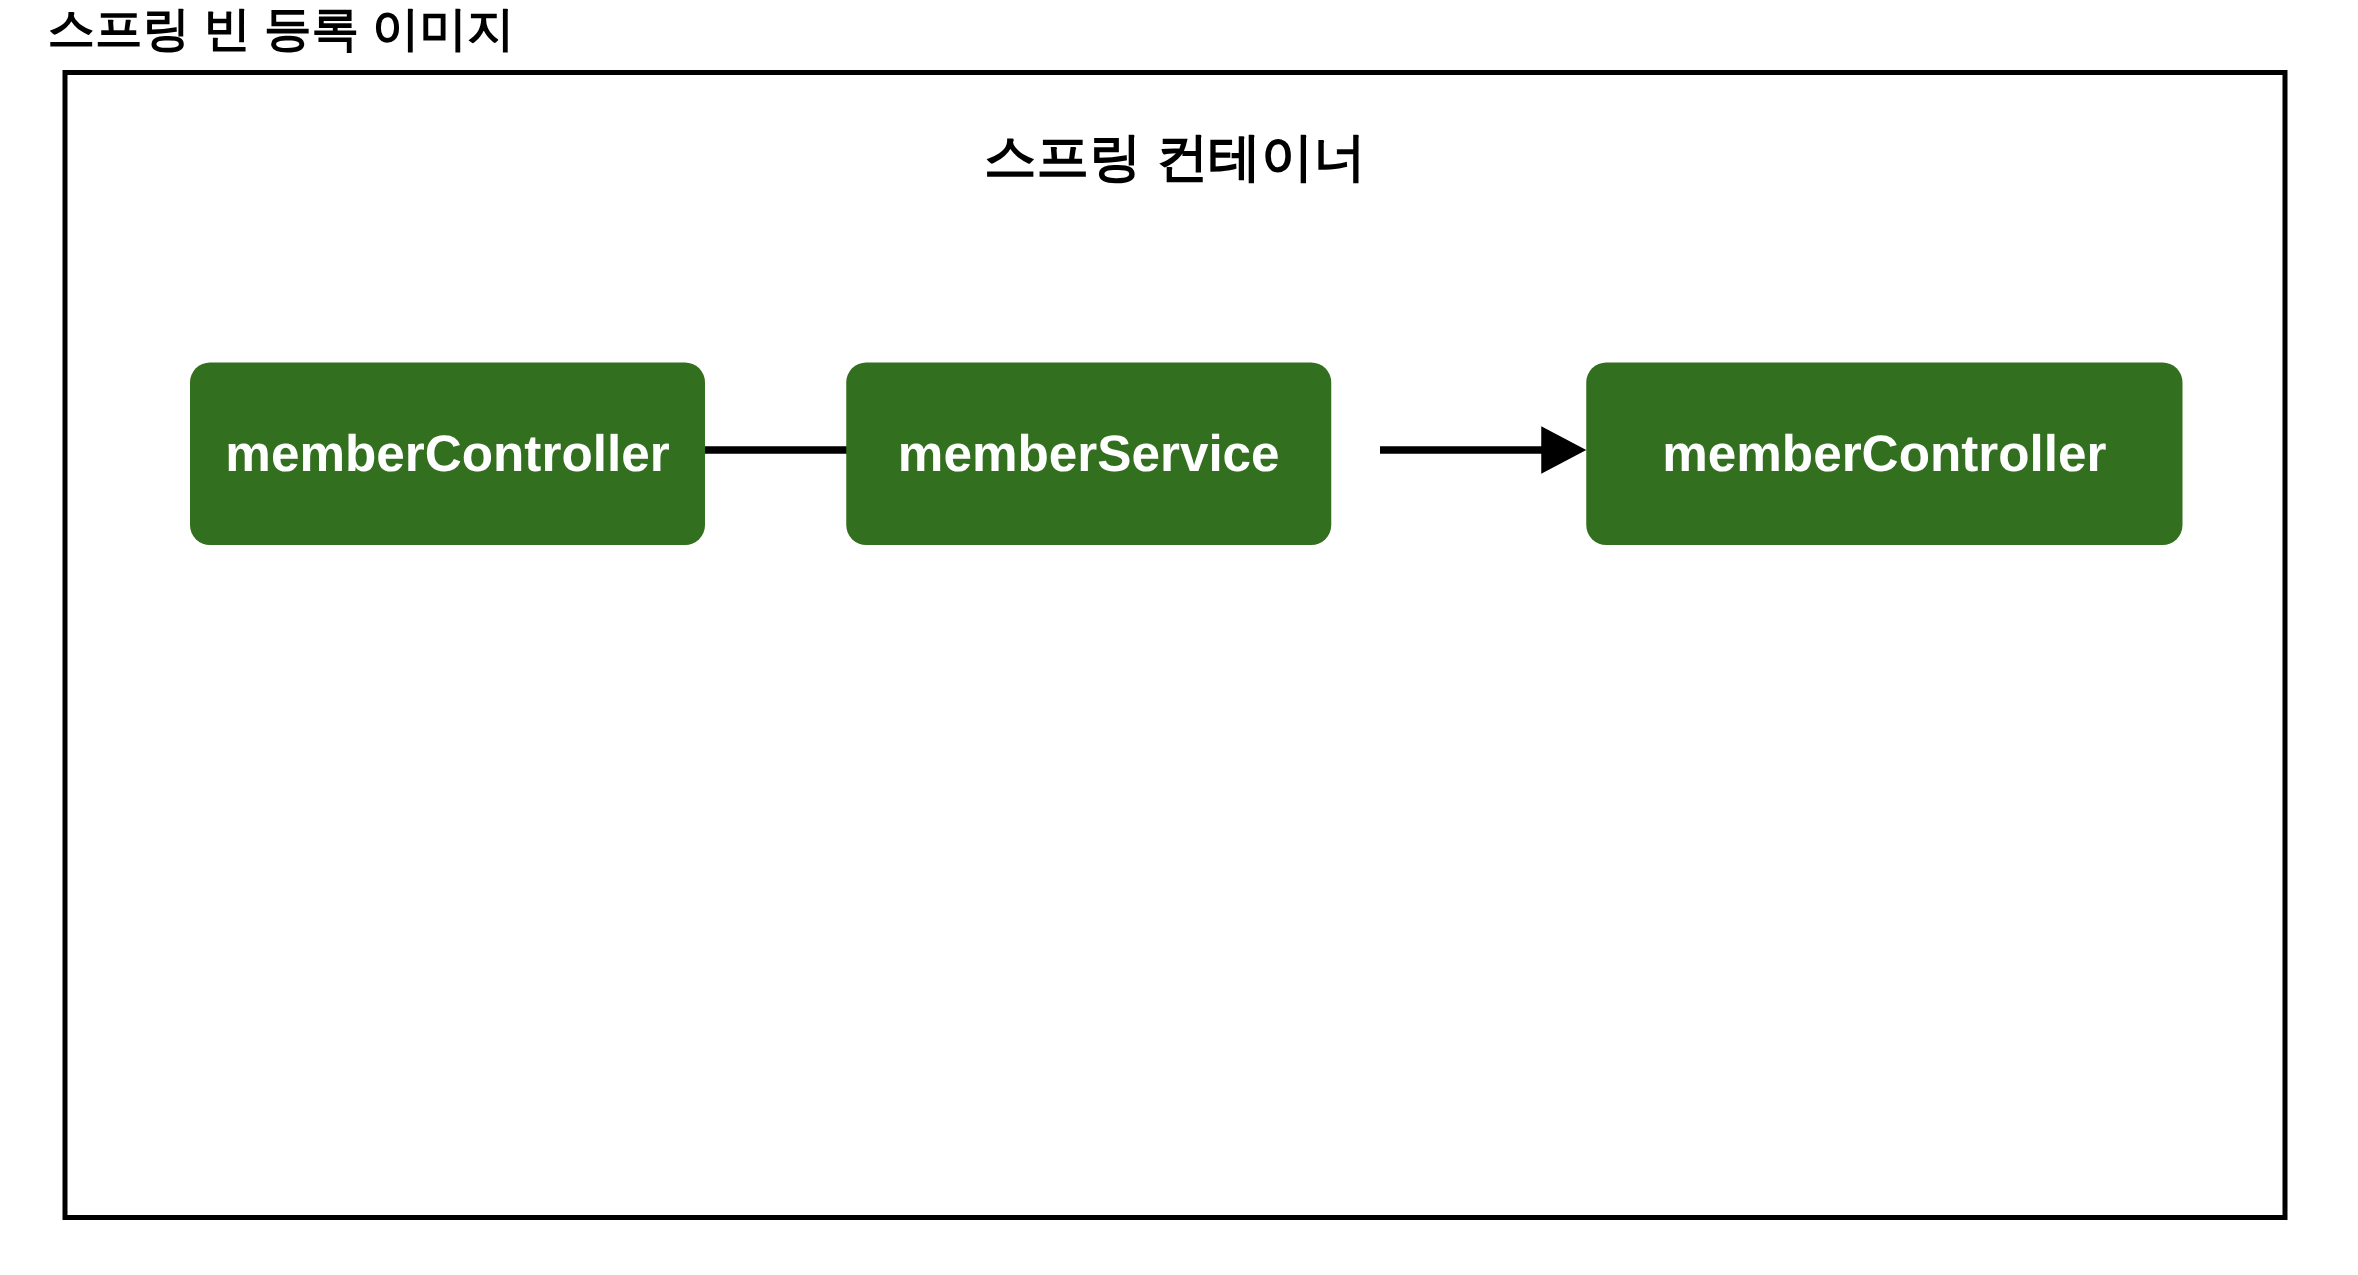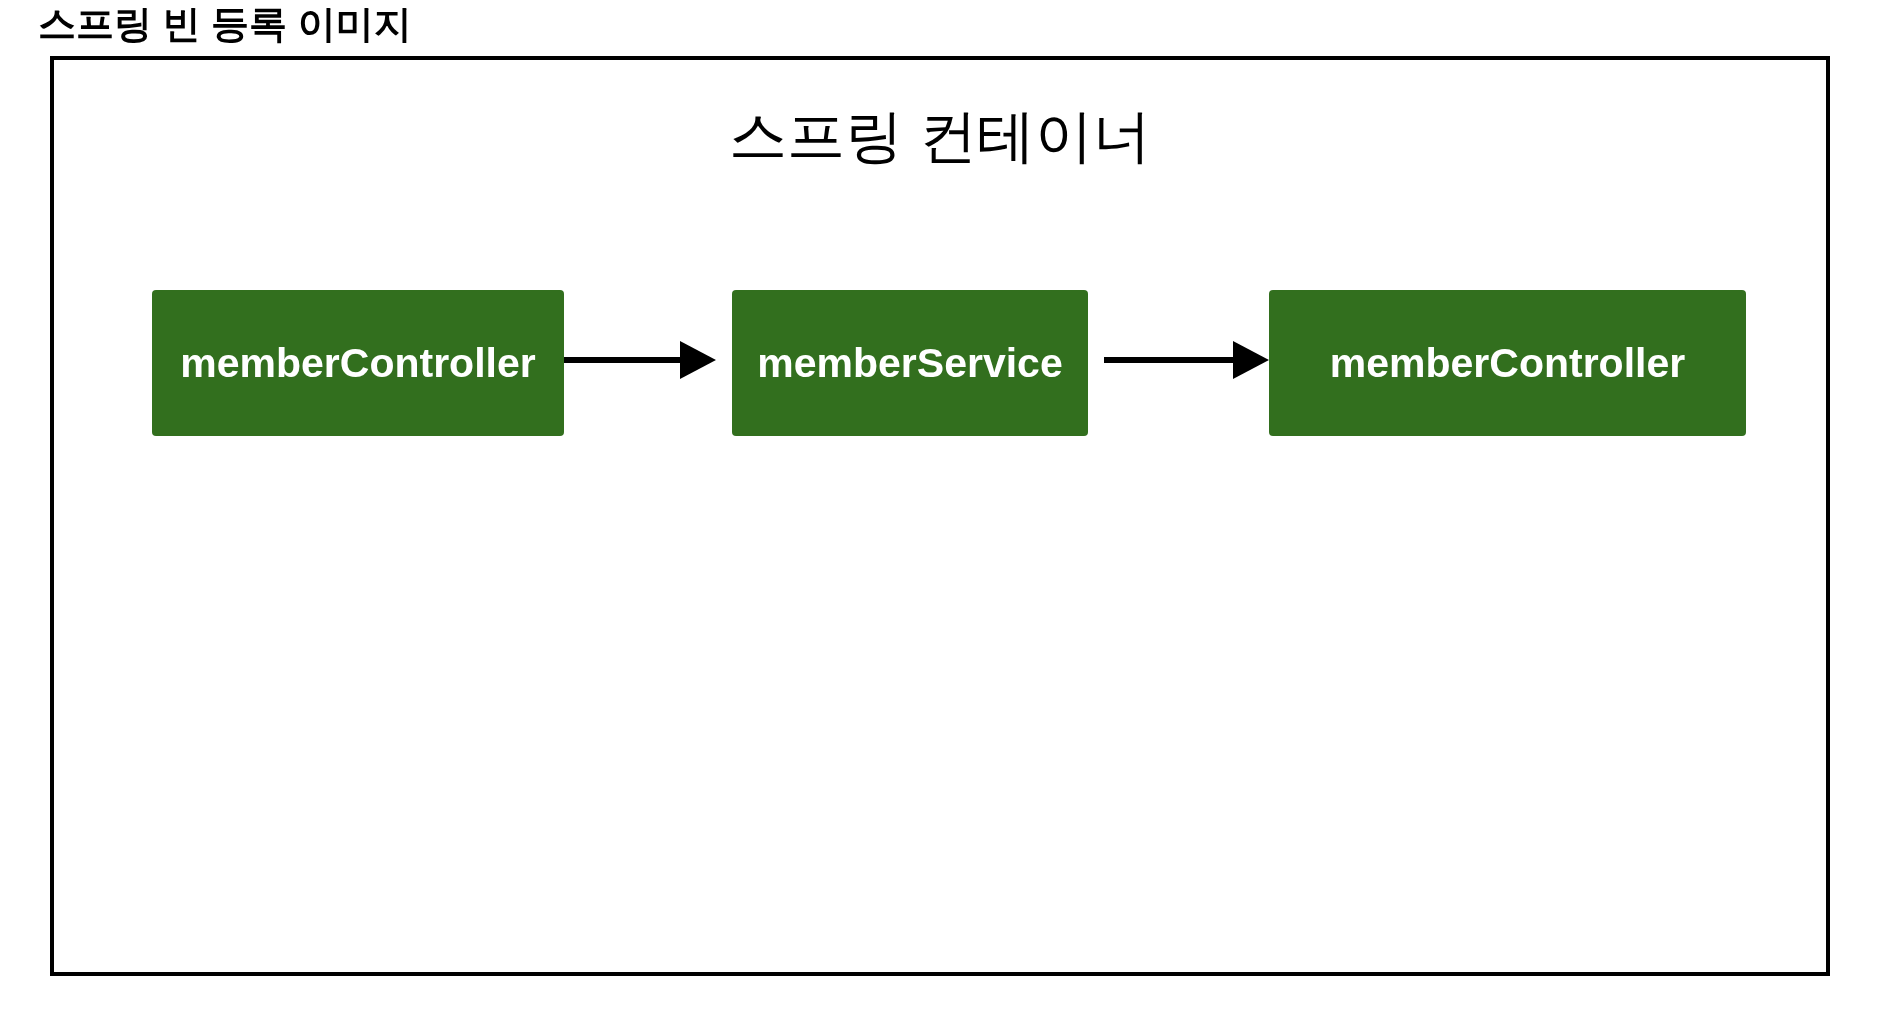--- a/index.html
+++ b/index.html
@@ -34,44 +34,44 @@
     box-sizing: border-box;
     border: 4px solid var(--outline, #000000);
     background: var(--background, #ffffff);
   }
   .container-title {
     position: absolute;
     left: 0;
     top: 38px;
     width: 100%;
     text-align: center;
-    font-size: 58px;
-    font-weight: 400;
+    font-size: 42px;
+    font-weight: 700;
     color: #000000;
     white-space: nowrap;
   }
   .node {
     position: absolute;
     top: 230px;
     height: 146px;
     box-sizing: border-box;
-    border-radius: 4px;
+    border-radius: 16px;
     background: var(--node-fill, #326f1e);
     color: var(--node-text, #ffffff);
     display: flex;
     align-items: center;
     justify-content: center;
   }
   .node .node-label {
     font-size: 41px;
     font-weight: 700;
     white-space: nowrap;
   }
   .node-1 { left: 98px;   width: 412px; }
-  .node-2 { left: 678px;  width: 356px; }
+  .node-2 { left: 623px;  width: 388px; }
   .node-3 { left: 1215px; width: 477px; }
   .arrow {
     position: absolute;
     top: 281px;
     height: 38px;
   }
   .arrow-1 { left: 510px;  width: 152px; }
   .arrow-2 { left: 1050px; width: 165px; }
   .arrow .arrow-line {
     position: absolute;

